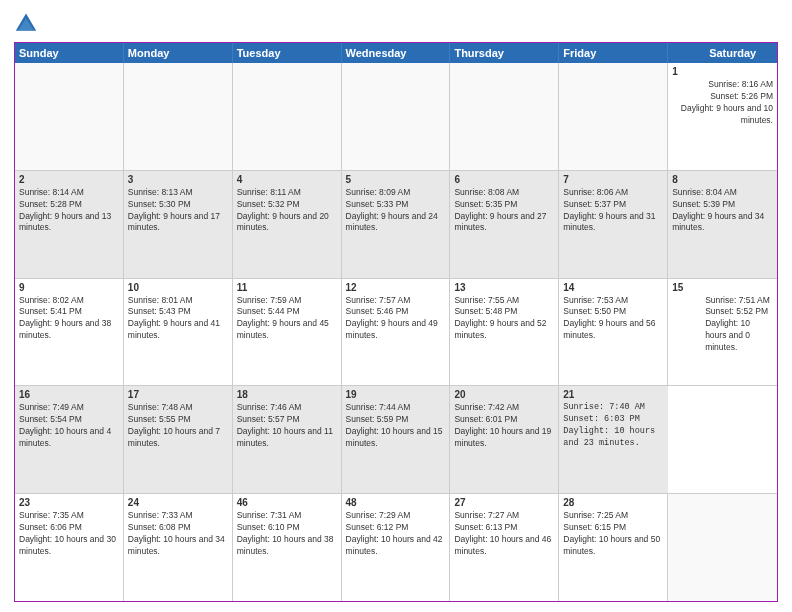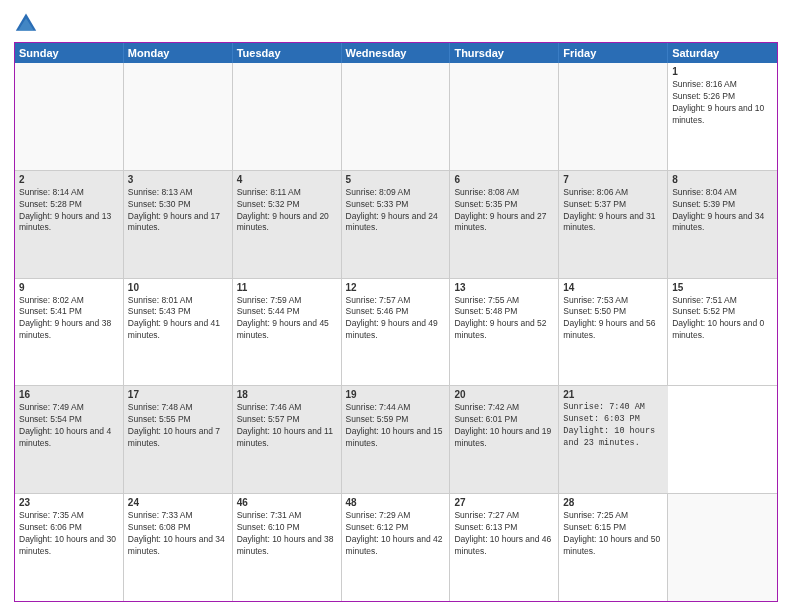--- a/index.html
+++ b/index.html
@@ -74,21 +74,21 @@
       background: #2a6db5;
     }
     .cal-header-cell {
       color: #fff;
       font-size: 11px;
       font-weight: bold;
       padding: 4px 4px;
       text-align: left;
       border-right: 1px solid #3a7dc5;
     }
-    .cal-header-cell:last-child { border-right: none; }
+    .cal-header-cell:last-child { border-right: none; margin-left: 37px; }
     .cal-body {
       flex: 1;
       display: flex;
       flex-direction: column;
     }
     .cal-row {
       display: grid;
       grid-template-columns: repeat(7, 1fr);
       flex: 1;
       border-top: 1px solid #ccc;
@@ -152,21 +152,21 @@
     <div class="cal-body" id="cal-body">
     <div class="cal-row">
           <div class="cal-cell empty"></div>
           <div class="cal-cell empty"></div>
           <div class="cal-cell empty"></div>
           <div class="cal-cell empty"></div>
           <div class="cal-cell empty"></div>
           <div class="cal-cell empty"></div>
           <div class="cal-cell">
             <span class="day-num">1</span>
-            <div class="day-info" style="white-space: pre-line;">Sunrise: 8:16 AM
+            <div class="day-info" style="white-space: pre-line; text-align: right;">Sunrise: 8:16 AM
 Sunset: 5:26 PM
 Daylight: 9 hours and 10 minutes.</div>
           </div>
         </div>
         <div class="cal-row">
           <div class="cal-cell shaded">
             <span class="day-num">2</span>
             <div class="day-info" style="white-space: pre-line;">Sunrise: 8:14 AM
 Sunset: 5:28 PM
 Daylight: 9 hours and 13 minutes.</div>
@@ -240,21 +240,21 @@
 Daylight: 9 hours and 52 minutes.</div>
           </div>
           <div class="cal-cell">
             <span class="day-num">14</span>
             <div class="day-info" style="white-space: pre-line;">Sunrise: 7:53 AM
 Sunset: 5:50 PM
 Daylight: 9 hours and 56 minutes.</div>
           </div>
           <div class="cal-cell">
             <span class="day-num">15</span>
-            <div class="day-info" style="white-space: pre-line;">Sunrise: 7:51 AM
+            <div class="day-info" style="white-space: pre-line; margin-left: 33px;">Sunrise: 7:51 AM
 Sunset: 5:52 PM
 Daylight: 10 hours and 0 minutes.</div>
           </div>
         </div>
         <div class="cal-row">
           <div class="cal-cell shaded">
             <span class="day-num">16</span>
             <div class="day-info" style="white-space: pre-line;">Sunrise: 7:49 AM
 Sunset: 5:54 PM
 Daylight: 10 hours and 4 minutes.</div>

